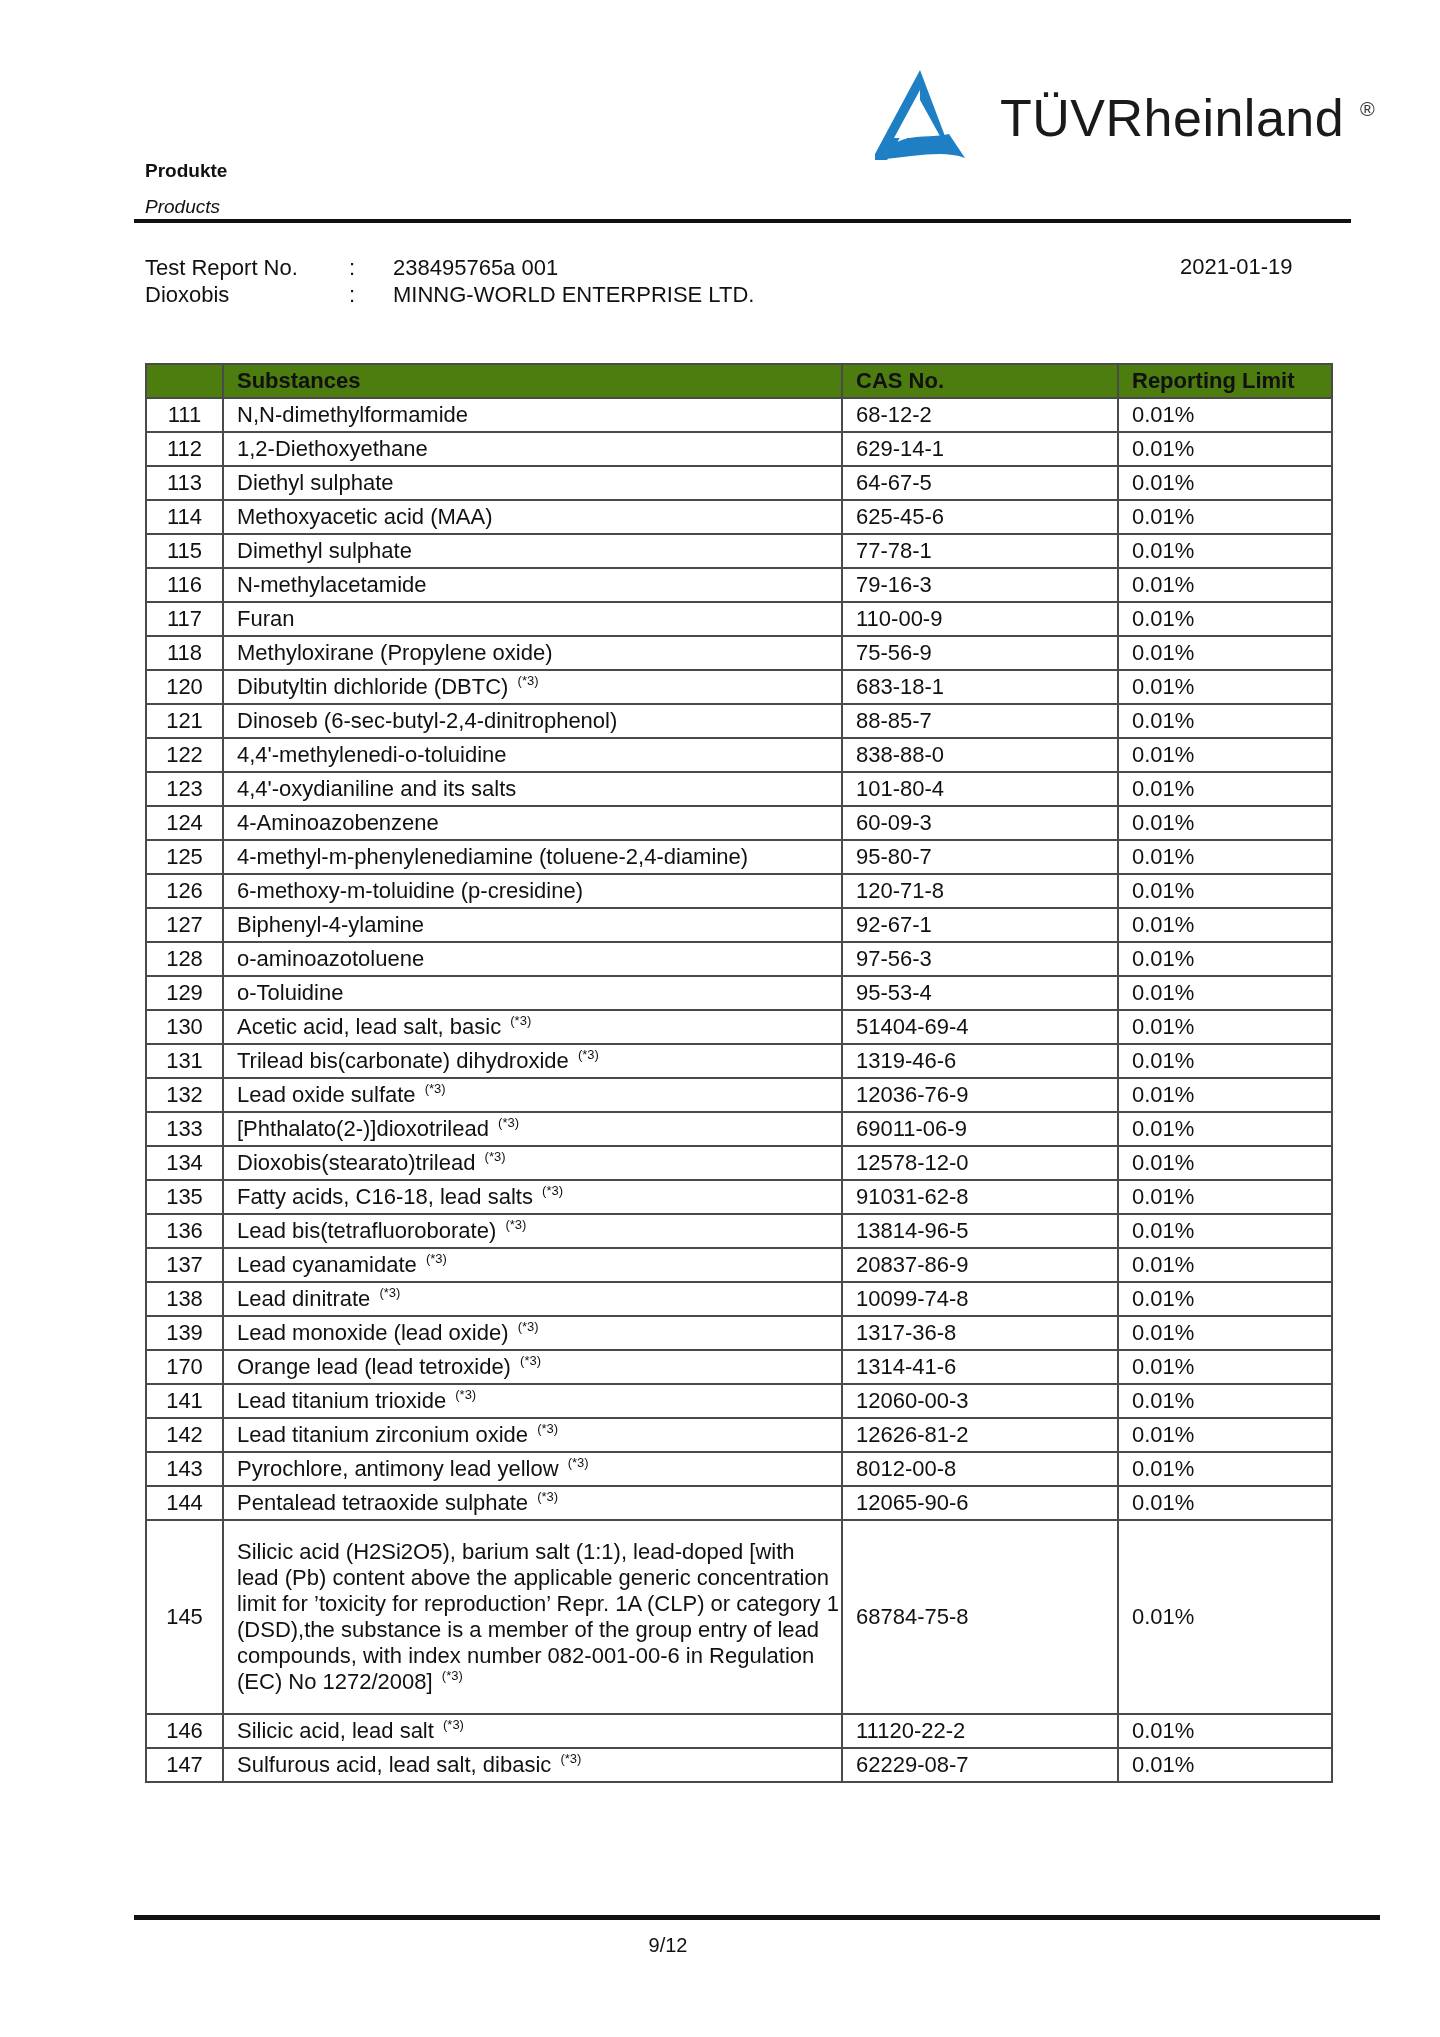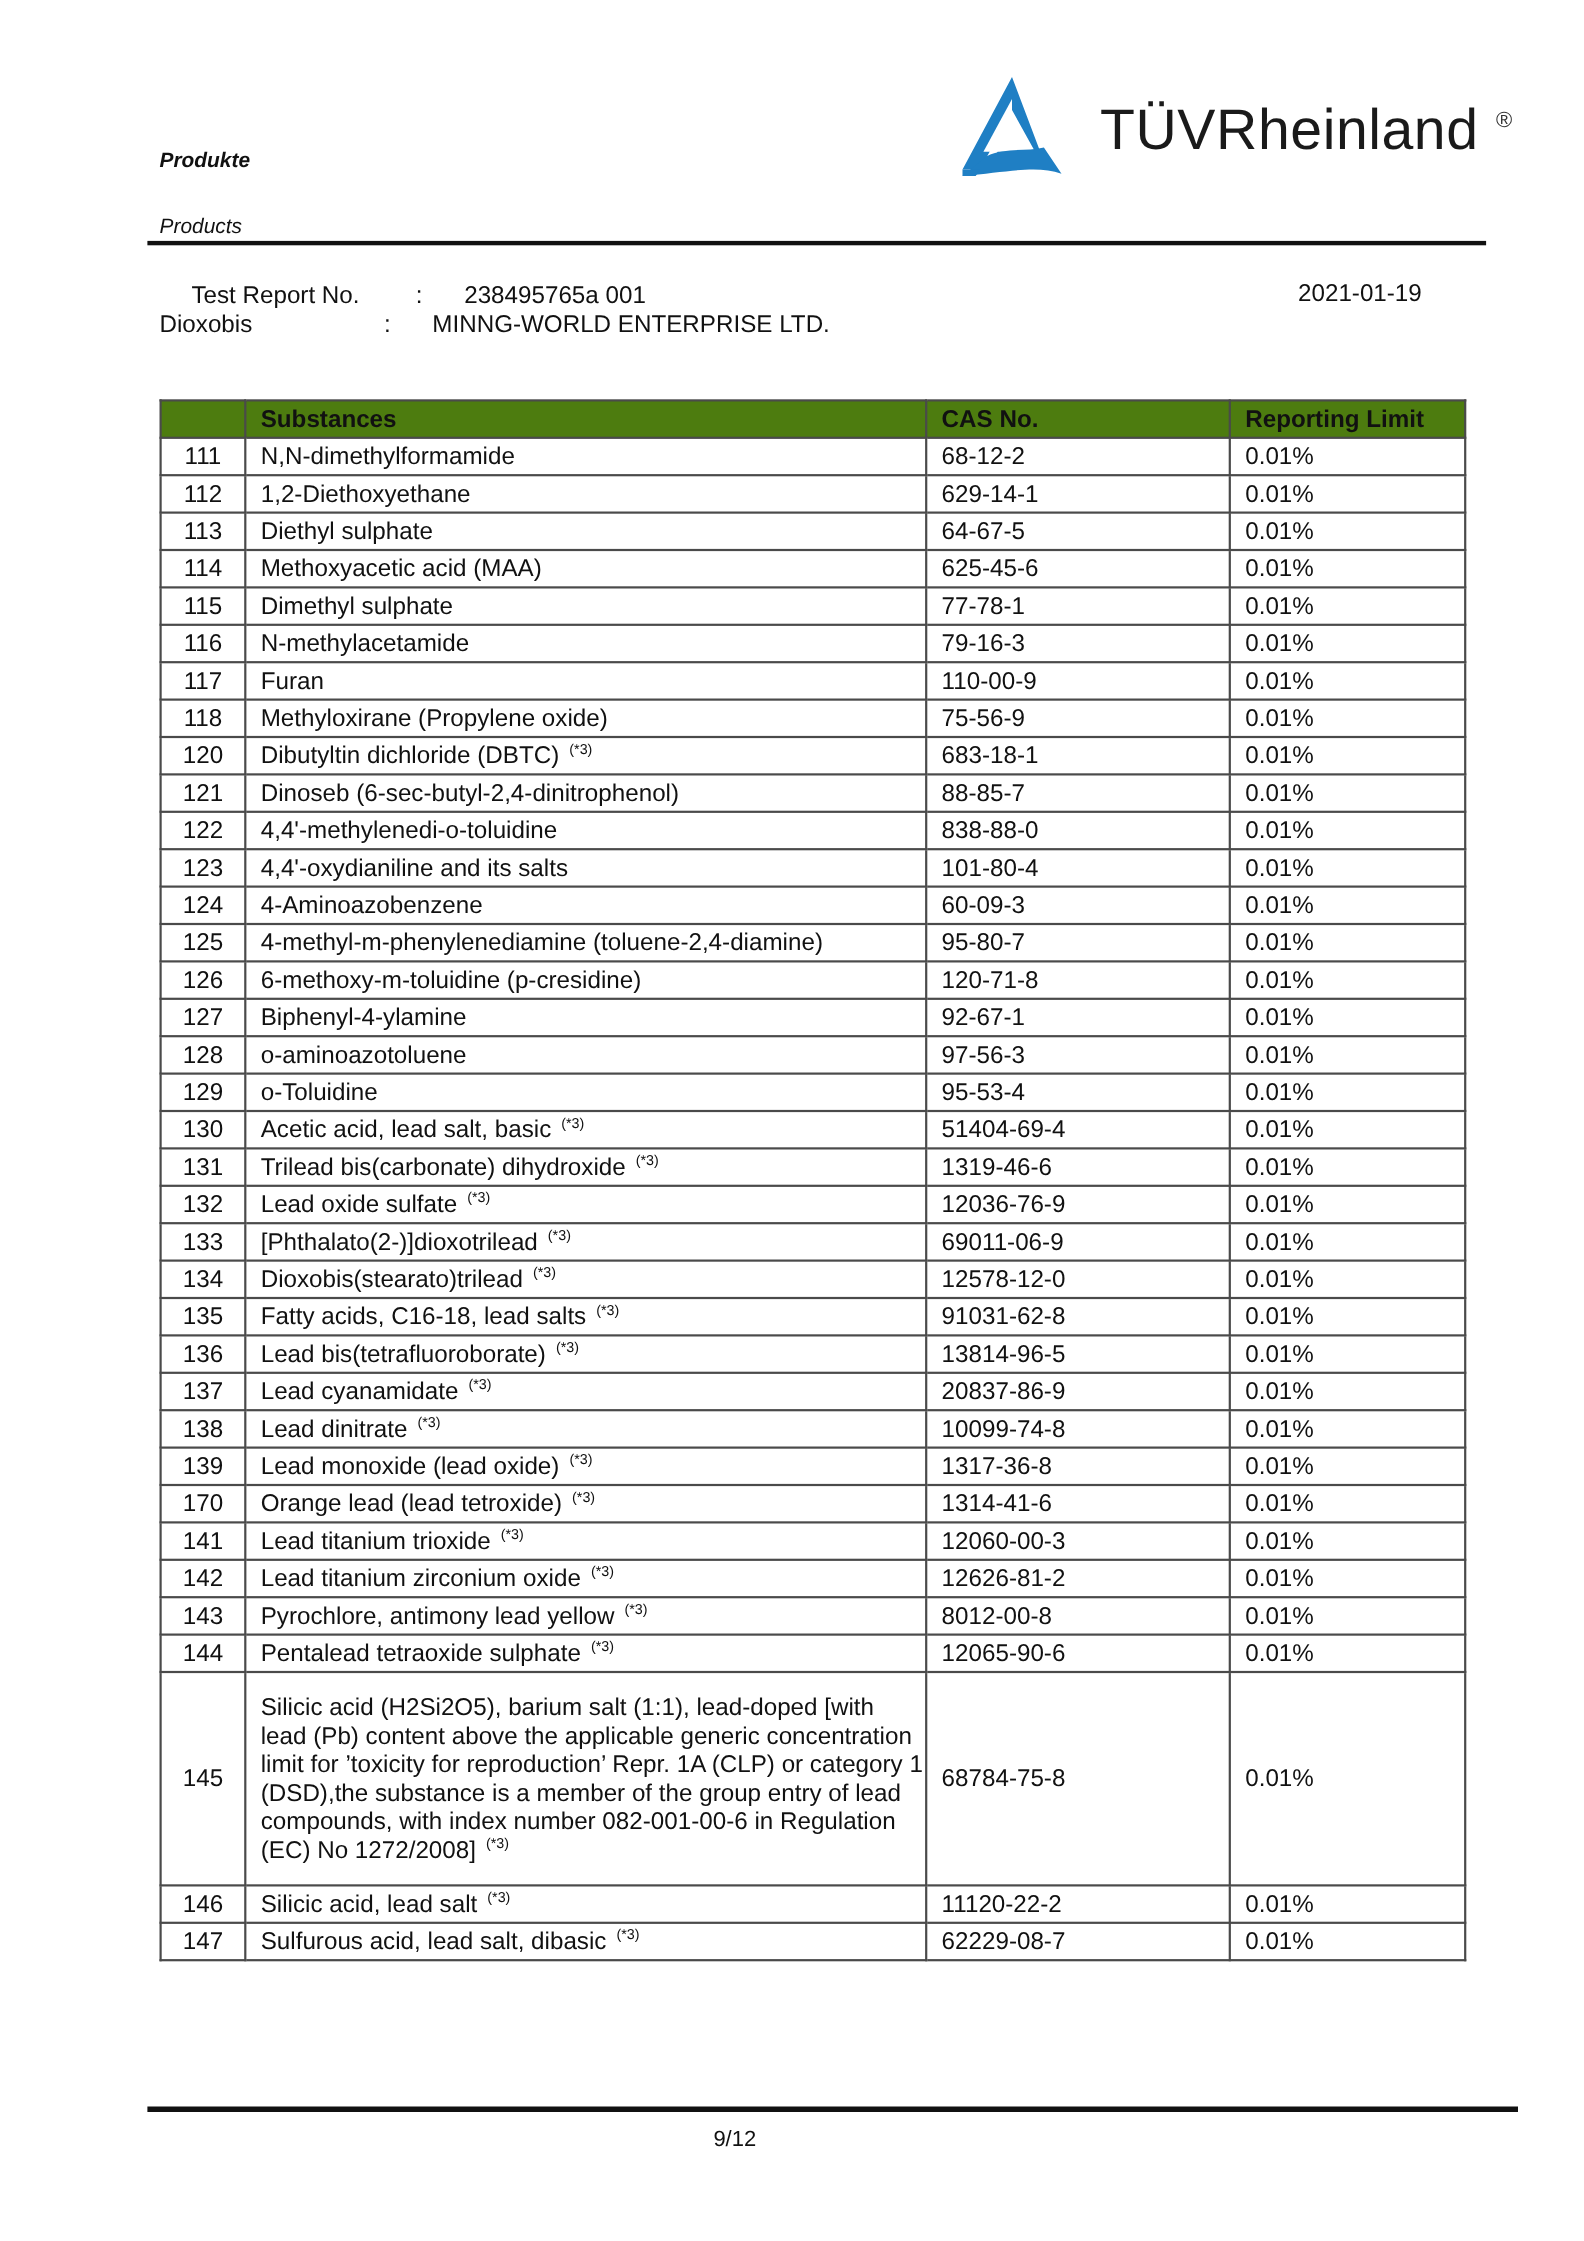--- a/index.html
+++ b/index.html
@@ -1,33 +1,33 @@
 <!DOCTYPE html>
 <html><head>
 <meta charset="utf-8">
 <style>
   html, body { margin: 0; padding: 0; background: #ffffff; }
   body {
     width: 1440px; height: 2037px; position: relative; overflow: hidden;
     font-family: "Liberation Sans", sans-serif; color: #111111;
   }
   .abs { position: absolute; }
-  .dept-de { left: 145px; top: 136px; font-size: 19px; font-weight: bold; font-style: italic; }
+  .dept-de { left: 145px; top: 160px; font-size: 19px; font-weight: bold; }
   .dept-en { left: 145px; top: 172px; font-size: 19px; font-style: italic; margin-top: 24px; }
   .logo { left: 873px; top: 68px; width: 500px; height: 100px; }
   .logo svg { position: absolute; left: 0; top: 0; }
   .logo-text { position: absolute; left: 127px; top: 22px; font-size: 52px; line-height: 56px; color: #1a1a1a; letter-spacing: 0.5px; white-space: nowrap; }
   .logo-text .tuv { font-weight: normal; }
   .logo-reg { position: absolute; left: 487px; top: 30px; font-size: 20px; color: #333; }
   .rule-top { left: 134px; top: 219px; width: 1217px; height: 4px; background: #111; }
   .meta { font-size: 22px; line-height: 27px; }
   .meta-label { left: 145px; }
   .meta-colon { left: 349px; }
   .meta-value { left: 393px; }
-  .meta-row1 { top: 254px; margin-left: 29px; }
+  .meta-row1 { top: 254px; }
   .meta-row2 { top: 281px; }
   .meta-date { left: 1180px; top: 254px; font-size: 22px; }
   table.subs {
     position: absolute; left: 145px; top: 363px; width: 1186px;
     border-collapse: collapse; font-size: 22px; table-layout: fixed;
   }
   table.subs td, table.subs th {
     border: 2px solid #4a4a4a; padding: 0 0 0 13px; height: 32px; line-height: 26px;
     text-align: left; vertical-align: middle; font-weight: normal;
   }

